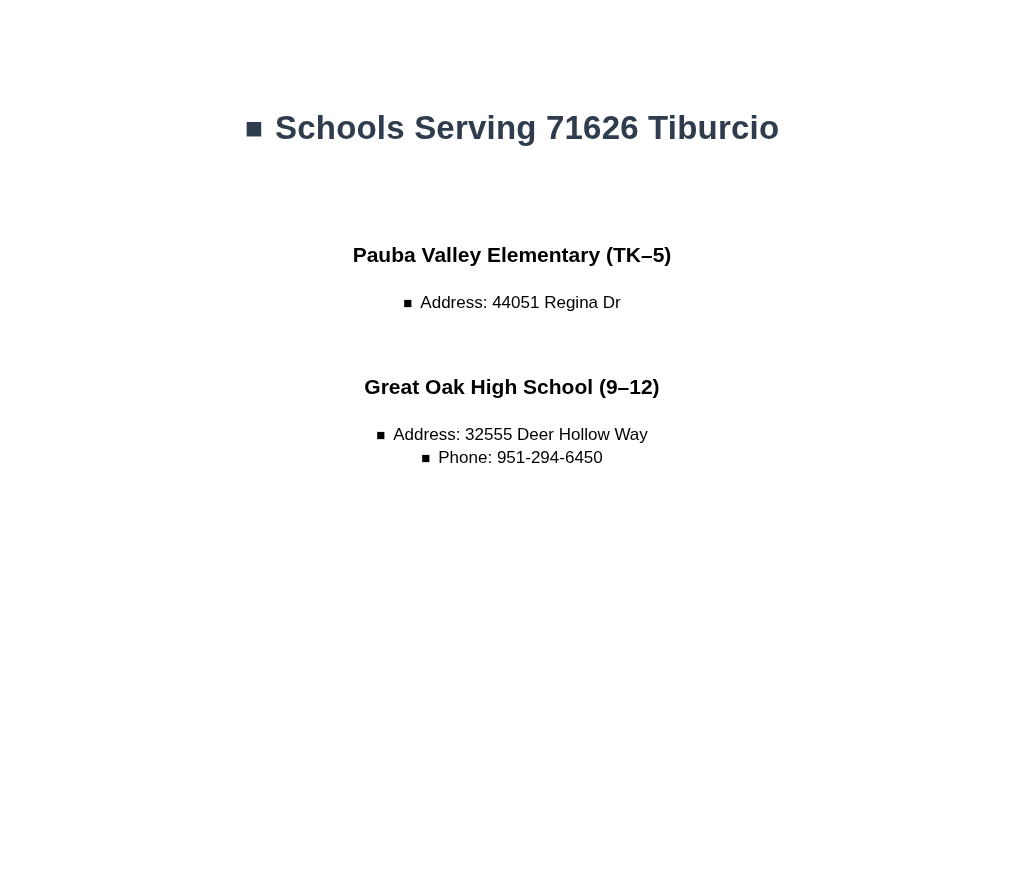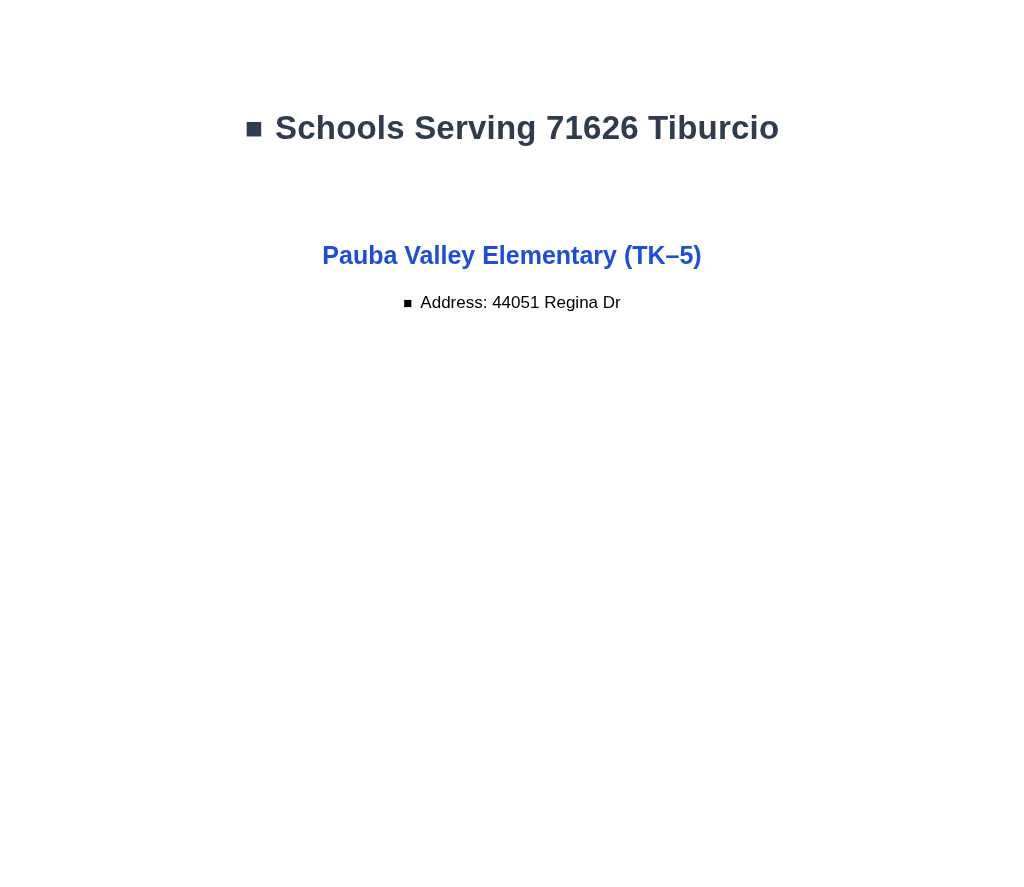--- a/index.html
+++ b/index.html
@@ -27,24 +27,24 @@
   h1 .bullet {
     color: #2e3c4e;
     margin-right: 12px;
     font-size: 30px;
     vertical-align: 1px;
   }
   section.school {
     margin-bottom: 58px;
   }
   h2.school-name {
-    font-size: 25px;
+    font-size: 21px;
     font-weight: bold;
     line-height: 30px;
-    color: #1d4ed8;
+    color: #000000;
     margin: 0 0 21px 0;
   }
   .detail-line {
     font-size: 17px;
     line-height: 23px;
     color: #000000;
   }
   .detail-line .bullet {
     color: #000000;
     margin-right: 8px;
@@ -57,14 +57,19 @@
 <div class="page">
 
   <h1 class="doc-title"><span class="bullet">■</span><span>Schools Serving 71626 Tiburcio</span></h1>
 
   <section class="school">
     <h2 class="school-name">Pauba Valley Elementary (TK–5)</h2>
     <div class="detail-line"><span class="bullet">■</span><span>Address: 44051 Regina Dr</span></div>
   </section>
 
 
+  <section class="school">
+    <h2 class="school-name">Great Oak High School (9–12)</h2>
+    <div class="detail-line"><span class="bullet">■</span><span>Address: 32555 Deer Hollow Way</span></div>
+    <div class="detail-line"><span class="bullet">■</span><span>Phone: 951-294-6450</span></div>
+  </section>
 
 </div>
 
 </body></html>

